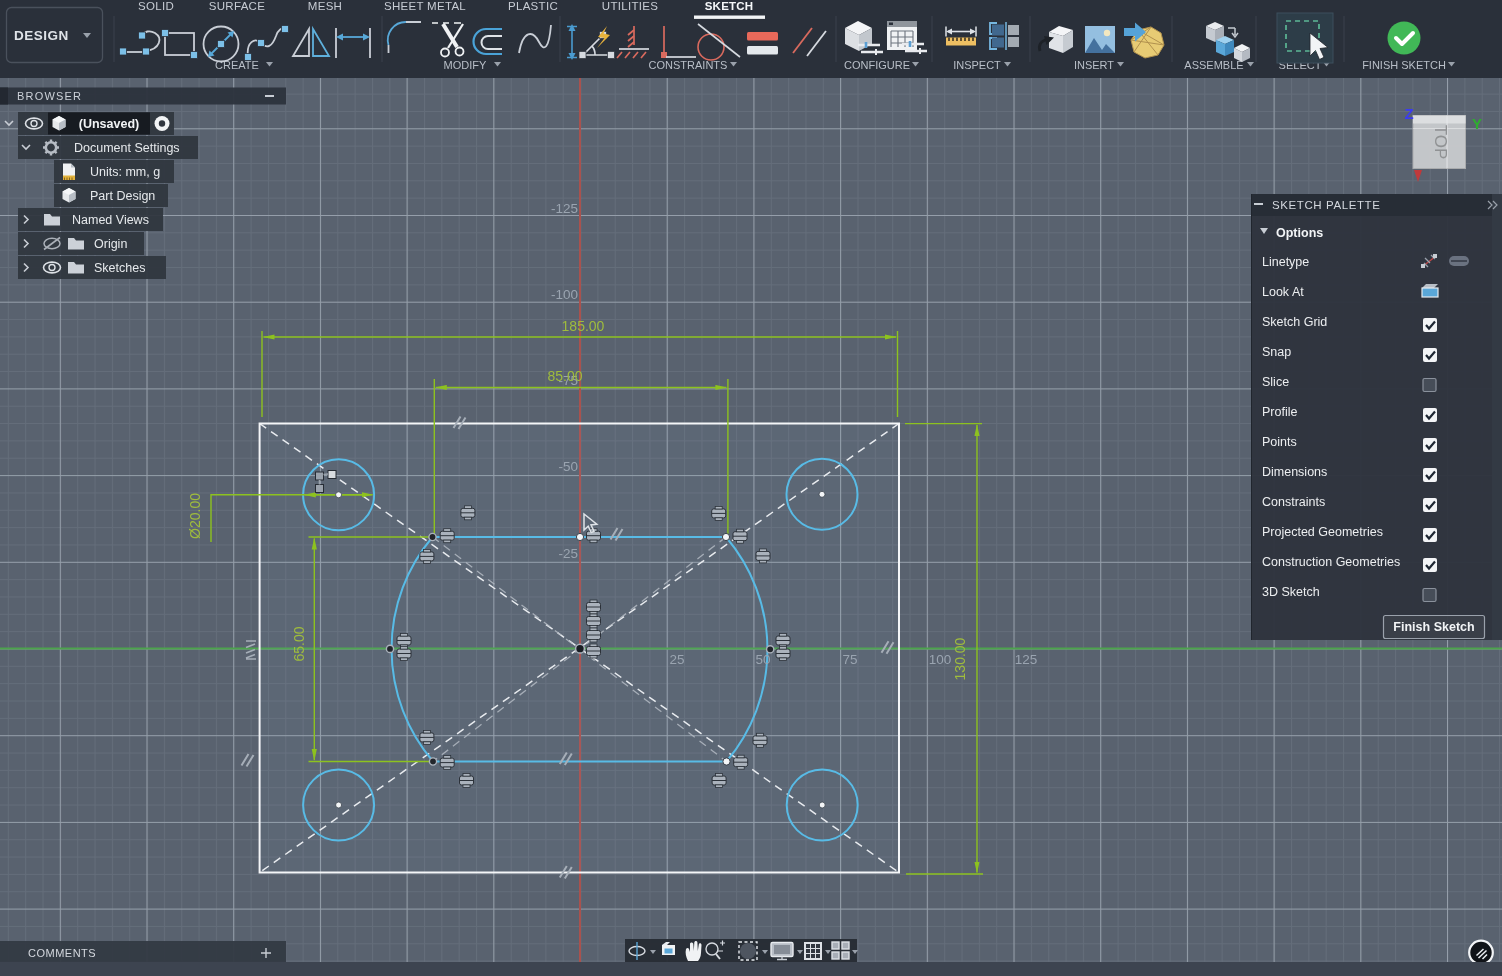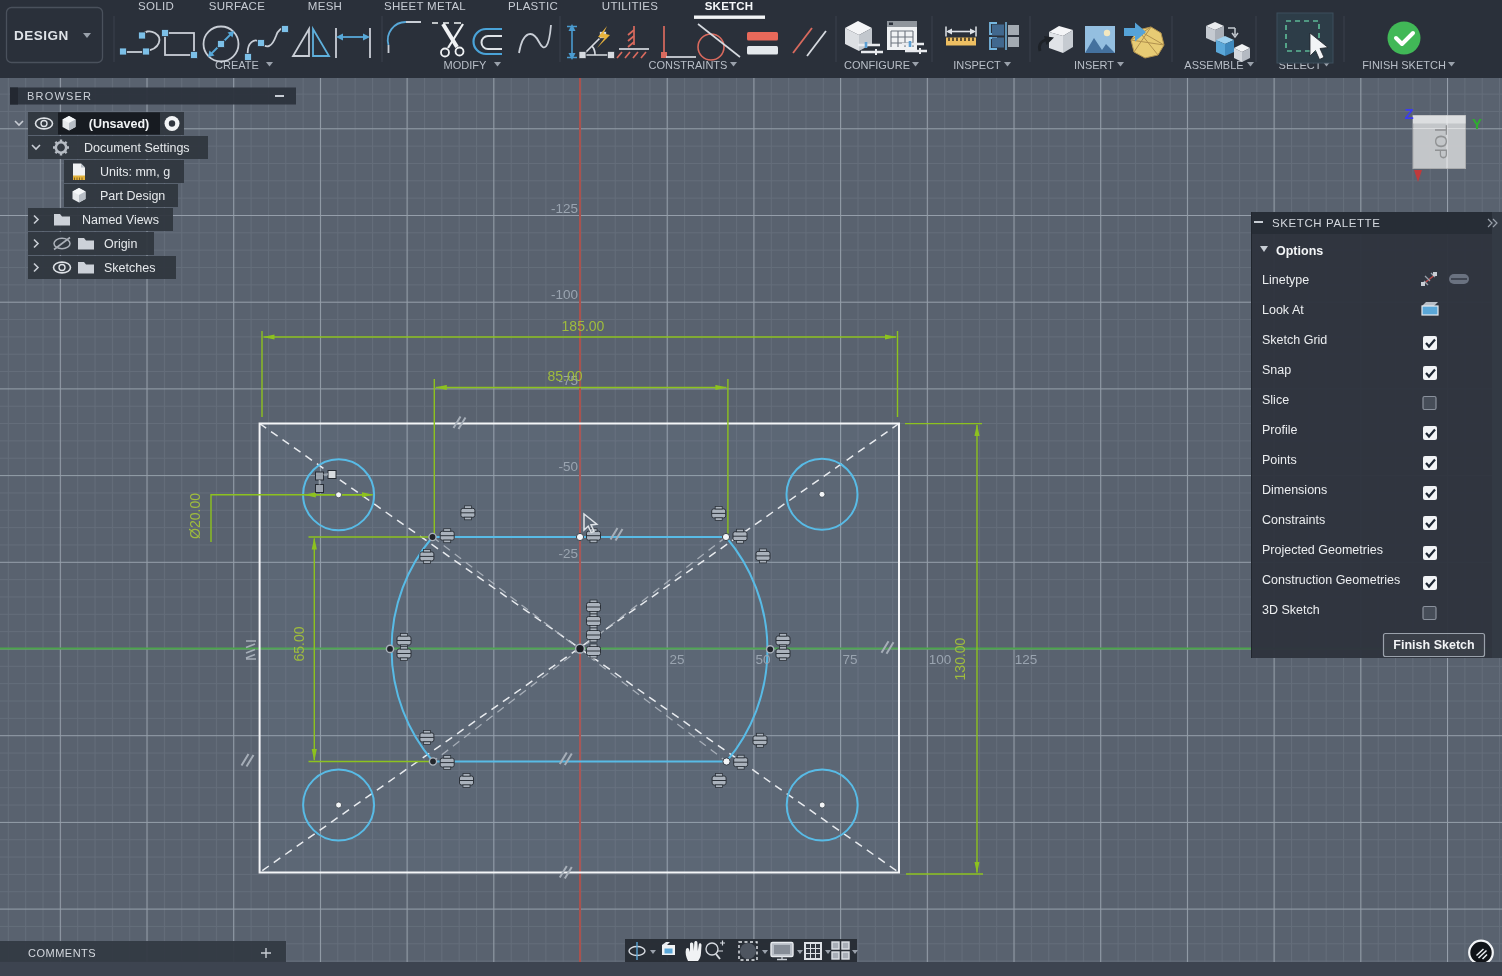--- a/index.html
+++ b/index.html
@@ -390,21 +390,21 @@
 </g>
 
 <rect x="1277" y="13" width="56" height="50" fill="#2d3d48" stroke="#3d4f5c" stroke-width="1"></rect>
 <rect x="1286" y="21" width="33" height="30" fill="none" stroke="#5cb795" stroke-width="1.7" stroke-dasharray="5,4"></rect>
 <path d="M1310,33 l0,23 l5.5,-5.5 l4,9 l4.5,-2.2 l-4,-8.8 l8,-1 Z" fill="#f2f4f6" stroke="#20252c" stroke-width="0.8"></path>
 
 <circle cx="1404" cy="38" r="16.5" fill="#41b857"></circle>
 <path d="M1396,38 l6,6 l11,-11" stroke="#fff" stroke-width="4" fill="none" stroke-linecap="round" stroke-linejoin="round"></path>
 </svg>
 </div>
-<div id="browser" class="abs" style="left:10px;top:0">
+<div id="browser" class="abs" style="left:0;top:0">
 <svg width="300" height="300" viewBox="0 0 300 300">
 <defs>
 <g id="eye">
           <ellipse cx="0" cy="0" rx="8.5" ry="5.4" fill="none" stroke="#dde1e6" stroke-width="1.6"></ellipse>
           <circle cx="0" cy="0" r="3" fill="none" stroke="#dde1e6" stroke-width="1.4"></circle>
         </g>
 <g id="folder">
           <path d="M-8,-5.5 h6 l2,2.5 h8 v9 h-16 Z" fill="#ccd1d8"></path>
         </g>
 <g id="cube3">
@@ -474,21 +474,21 @@
       </g>
 <use href="#folder" x="76" y="243.5"></use>
 <text x="94" y="248" font-size="12.5" fill="#e6e9ec">Origin</text>
 
 <use href="#carR" x="26" y="267.5"></use>
 <use href="#eye" x="52" y="267.5"></use>
 <use href="#folder" x="76" y="267.5"></use>
 <text x="94" y="272" font-size="12.5" fill="#e6e9ec">Sketches</text>
 </svg>
 </div>
-<div id="palette" class="abs" style="left:1251px;top:212px">
+<div id="palette" class="abs" style="left:1251px;top:194px">
 <svg width="251" height="446" viewBox="0 0 251 446">
 <rect x="0" y="0" width="251" height="446" fill="#2e343e" fill-opacity="0.97"></rect>
 <rect x="0" y="0" width="251" height="22" fill="#272d36"></rect>
 <rect x="0" y="0" width="1" height="446" fill="#20252d"></rect>
 <rect x="241" y="0" width="10" height="446" fill="#333a44"></rect>
 <rect x="3" y="9" width="9" height="2" fill="#c8cdd4"></rect>
 <text x="21" y="15" font-size="11.5" fill="#d4d8de" letter-spacing="0.6">SKETCH PALETTE</text>
 <path d="M237,7 l4,4 -4,4 M242,7 l4,4 -4,4" stroke="#9aa1ab" stroke-width="1.2" fill="none"></path>
 <path d="M9,34 l8,0 l-4,6 Z" fill="#c8cdd4"></path>
 <text x="25" y="43" font-size="12.5" fill="#f2f4f6" font-weight="bold">Options</text>

